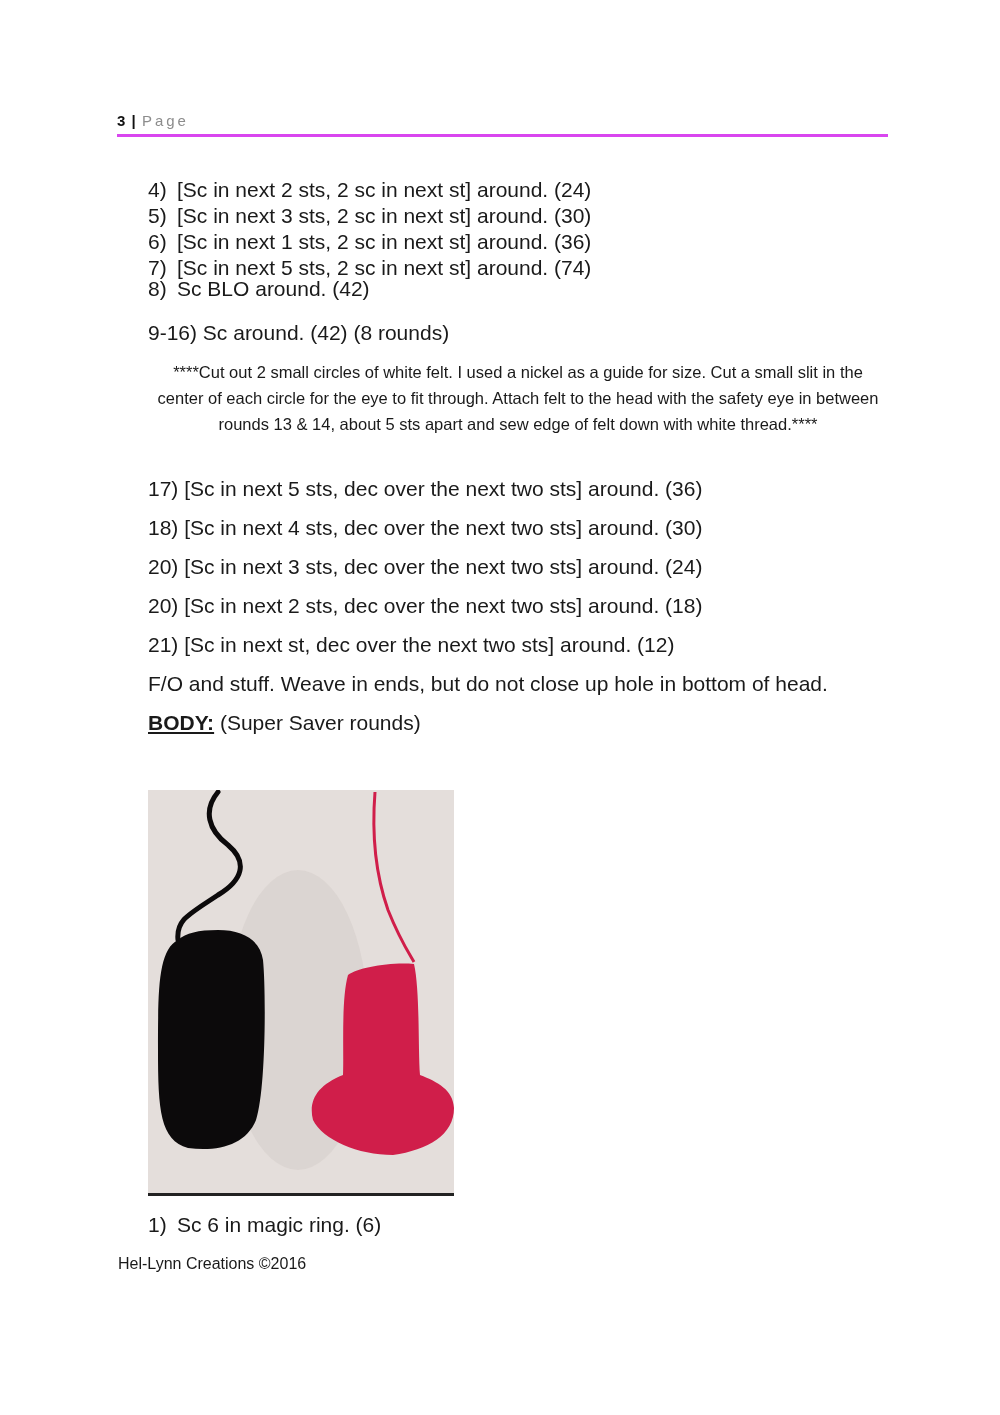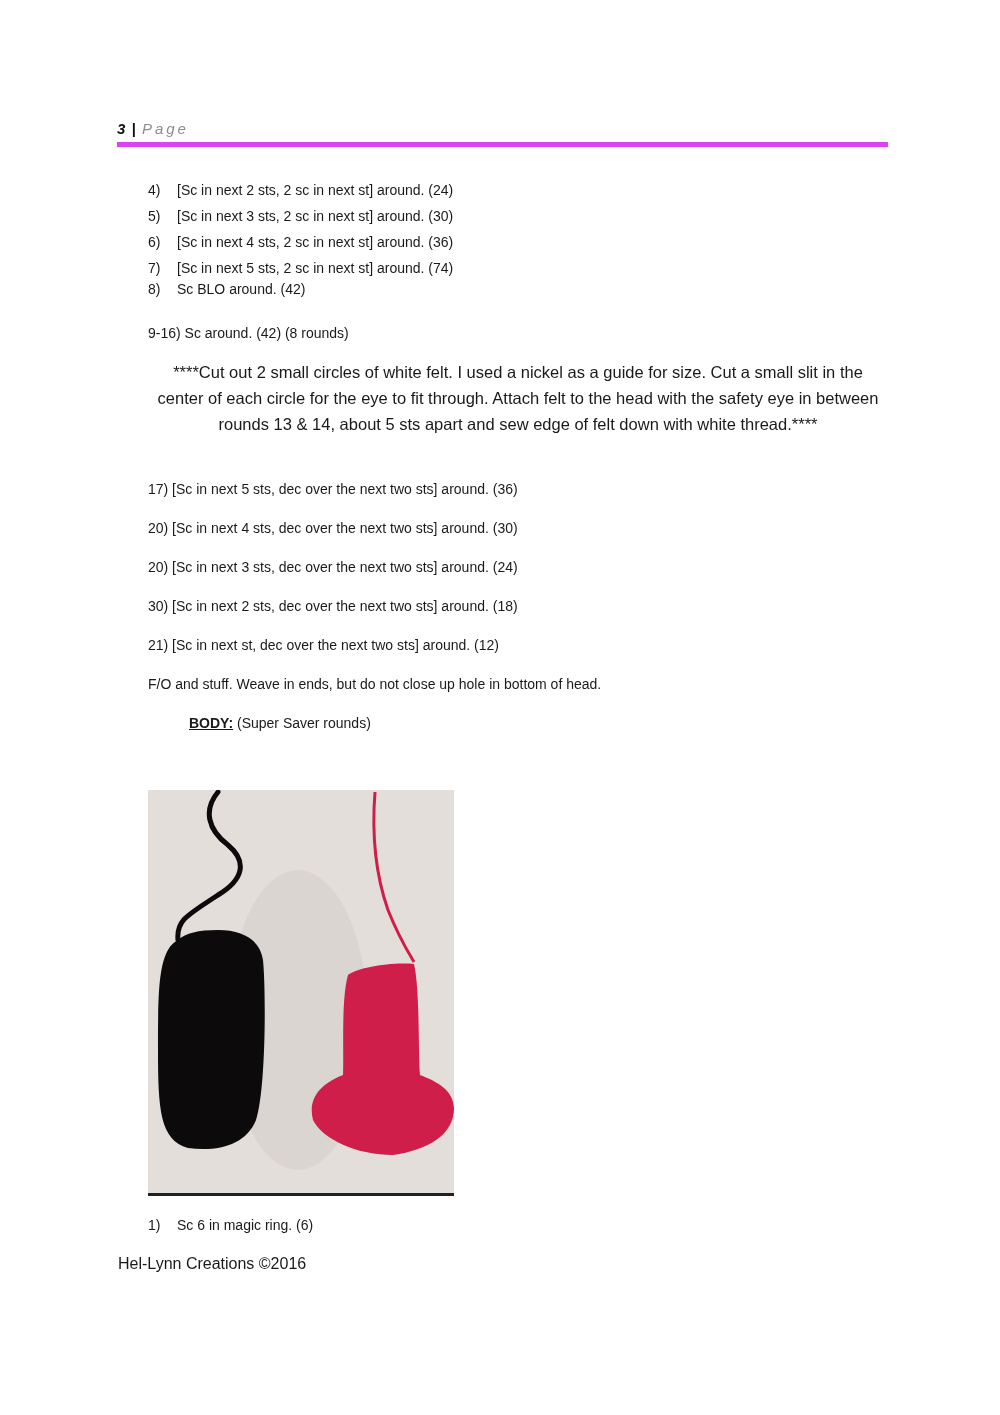--- a/index.html
+++ b/index.html
@@ -1,53 +1,53 @@
 <!DOCTYPE html>
 <html><head>
 <meta charset="utf-8">
 <style>
   html, body { margin: 0; padding: 0; background: #ffffff; }
   body { width: 1000px; height: 1415px; position: relative; overflow: hidden;
          font-family: "Liberation Sans", "DejaVu Sans", sans-serif; color: #1a1a1a; }
-  .header { position: absolute; left: 117px; top: 120px; width: 771px; height: 22px;
-            border-bottom: 5px solid #d946ef; font-size: 15px; font-style: italic; }
+  .header { position: absolute; left: 117px; top: 112px; width: 771px; height: 22px;
+            border-bottom: 3px solid #d946ef; font-size: 15px; }
   .header .num { font-weight: bold; color: #111; }
   .header .bar { font-weight: bold; color: #111; margin: 0 2px; }
   .header .page { color: #8c8c8c; letter-spacing: 3px; }
-  .txt { position: absolute; left: 148px; font-size: 14px; line-height: 26px; white-space: nowrap; }
+  .txt { position: absolute; left: 148px; font-size: 21px; line-height: 26px; white-space: nowrap; }
   .num-list .n { display: inline-block; width: 29px; }
   .para { position: absolute; left: 148px; width: 740px; font-size: 16.5px; line-height: 26px; text-align: center; }
-  .bold-u { font-weight: bold; text-decoration: underline; margin-left: 41px; }
+  .bold-u { font-weight: bold; text-decoration: underline; }
   .photo { position: absolute; left: 148px; top: 790px; width: 306px; height: 403px;
            background: #e4dedb; overflow: hidden; border-bottom: 3px solid #222; }
   .footer { position: absolute; left: 118px; top: 1255px; font-size: 16px; }
 </style>
 </head>
 <body>
 
 <div class="header">
   <span class="num">3</span>
   <span class="bar">|</span>
   <span class="page">Page</span>
 </div>
 
 <div class="txt num-list" style="top:177px"><span class="n">4)</span><span>[Sc in next 2 sts, 2 sc in next st] around. (24)</span></div>
 <div class="txt num-list" style="top:203px"><span class="n">5)</span><span>[Sc in next 3 sts, 2 sc in next st] around. (30)</span></div>
-<div class="txt num-list" style="top:229px"><span class="n">6)</span><span>[Sc in next 4 sts, 2 sc in next st] around. (36)</span></div>
+<div class="txt num-list" style="top:229px"><span class="n">6)</span><span>[Sc in next 1 sts, 2 sc in next st] around. (36)</span></div>
 <div class="txt num-list" style="top:255px"><span class="n">7)</span><span>[Sc in next 5 sts, 2 sc in next st] around. (74)</span></div>
 <div class="txt num-list" style="top:276px"><span class="n">8)</span><span>Sc BLO around. (42)</span></div>
 
 <div class="txt" style="top:320px">9-16) Sc around. (42) (8 rounds)</div>
 
 <div class="para" style="top:359px">****Cut out 2 small circles of white felt. I used a nickel as a guide for size. Cut a small slit in the center of each circle for the eye to fit through. Attach felt to the head with the safety eye in between rounds 13 &amp; 14, about 5 sts apart and sew edge of felt down with white thread.****</div>
 
 <div class="txt" style="top:476px">17) [Sc in next 5 sts, dec over the next two sts] around. (36)</div>
-<div class="txt" style="top:515px">20) [Sc in next 4 sts, dec over the next two sts] around. (30)</div>
+<div class="txt" style="top:515px">18) [Sc in next 4 sts, dec over the next two sts] around. (30)</div>
 <div class="txt" style="top:554px">20) [Sc in next 3 sts, dec over the next two sts] around. (24)</div>
-<div class="txt" style="top:593px">30) [Sc in next 2 sts, dec over the next two sts] around. (18)</div>
+<div class="txt" style="top:593px">20) [Sc in next 2 sts, dec over the next two sts] around. (18)</div>
 <div class="txt" style="top:632px">21) [Sc in next st, dec over the next two sts] around. (12)</div>
 
 <div class="txt" style="top:671px">F/O and stuff. Weave in ends, but do not close up hole in bottom of head.</div>
 
 <div class="txt" style="top:710px"><span class="bold-u">BODY:</span><span> (Super Saver rounds)</span></div>
 
 <div class="photo">
   <svg width="306" height="403" viewBox="0 0 306 403">
     <rect width="306" height="403" fill="#e4dedb"></rect>
     <ellipse cx="150" cy="230" rx="70" ry="150" fill="#d6cfcb" opacity="0.6"></ellipse>

